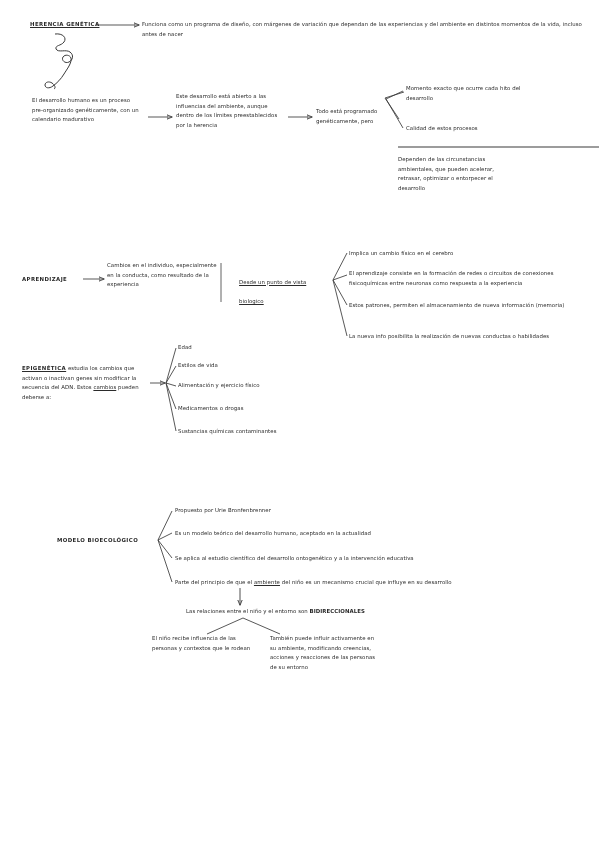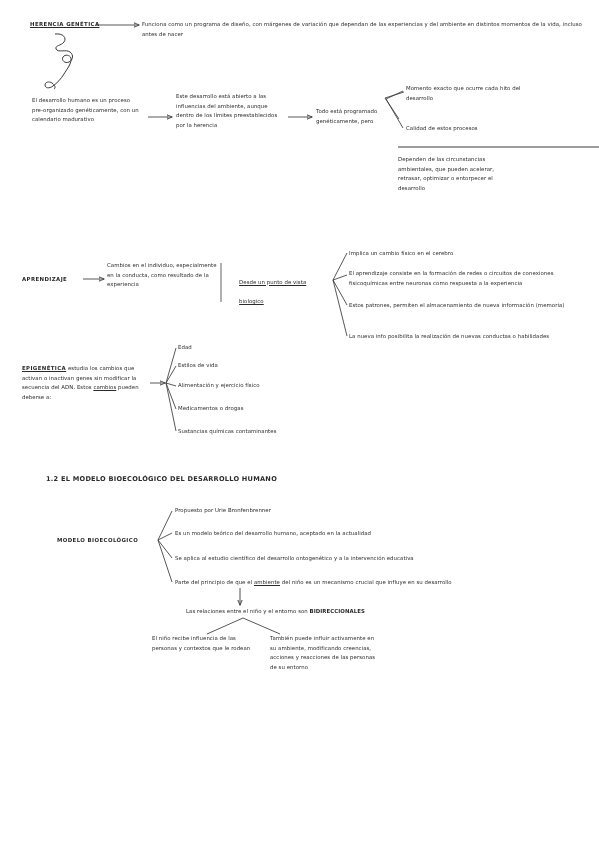--- a/index.html
+++ b/index.html
@@ -149,21 +149,20 @@
   <div class="tx" style="left:349px; top:332px; width:245px;">La nueva info posibilita la realización de nuevas conductas o habilidades</div>
 
   <div class="tx" style="left:22px; top:364px; width:132px;"><span class="cap ul">EPIGENÉTICA</span><span> estudia los cambios que activan o inactivan genes sin modificar la secuencia del ADN. Estos </span><span class="ul">cambios</span><span> pueden deberse a:</span></div>
 
   <div class="tx" style="left:178px; top:343px; width:150px;">Edad</div>
   <div class="tx" style="left:178px; top:361px; width:150px;">Estilos de vida</div>
   <div class="tx" style="left:178px; top:381px; width:160px;">Alimentación y ejercicio físico</div>
   <div class="tx" style="left:178px; top:404px; width:160px;">Medicamentos o drogas</div>
   <div class="tx" style="left:178px; top:427px; width:170px;">Sustancias químicas contaminantes</div>
 
-  <div class="tx hd" style="left:46px; top:474px; width:330px;">1.2 EL MODELO BIOECOLÓGICO DEL DESARROLLO HUMANO</div>
 
   <div class="tx cap" style="left:57px; top:536px; width:105px;">MODELO BIOECOLÓGICO</div>
 
   <div class="tx" style="left:175px; top:506px; width:280px;">Propuesto por Urie Bronfenbrenner</div>
   <div class="tx" style="left:175px; top:529px; width:320px;">Es un modelo teórico del desarrollo humano, aceptado en la actualidad</div>
   <div class="tx" style="left:175px; top:554px; width:340px;">Se aplica al estudio científico del desarrollo ontogenético y a la intervención educativa</div>
 
   <div class="tx" style="left:175px; top:578px; width:360px;"><span>Parte del principio de que el </span><span class="ul">ambiente</span><span> del niño es un mecanismo crucial que influye en su desarrollo</span></div>
 
   <div class="tx" style="left:186px; top:607px; width:250px;"><span>Las relaciones entre el niño y el entorno son </span><span class="bold">BIDIRECCIONALES</span></div>

